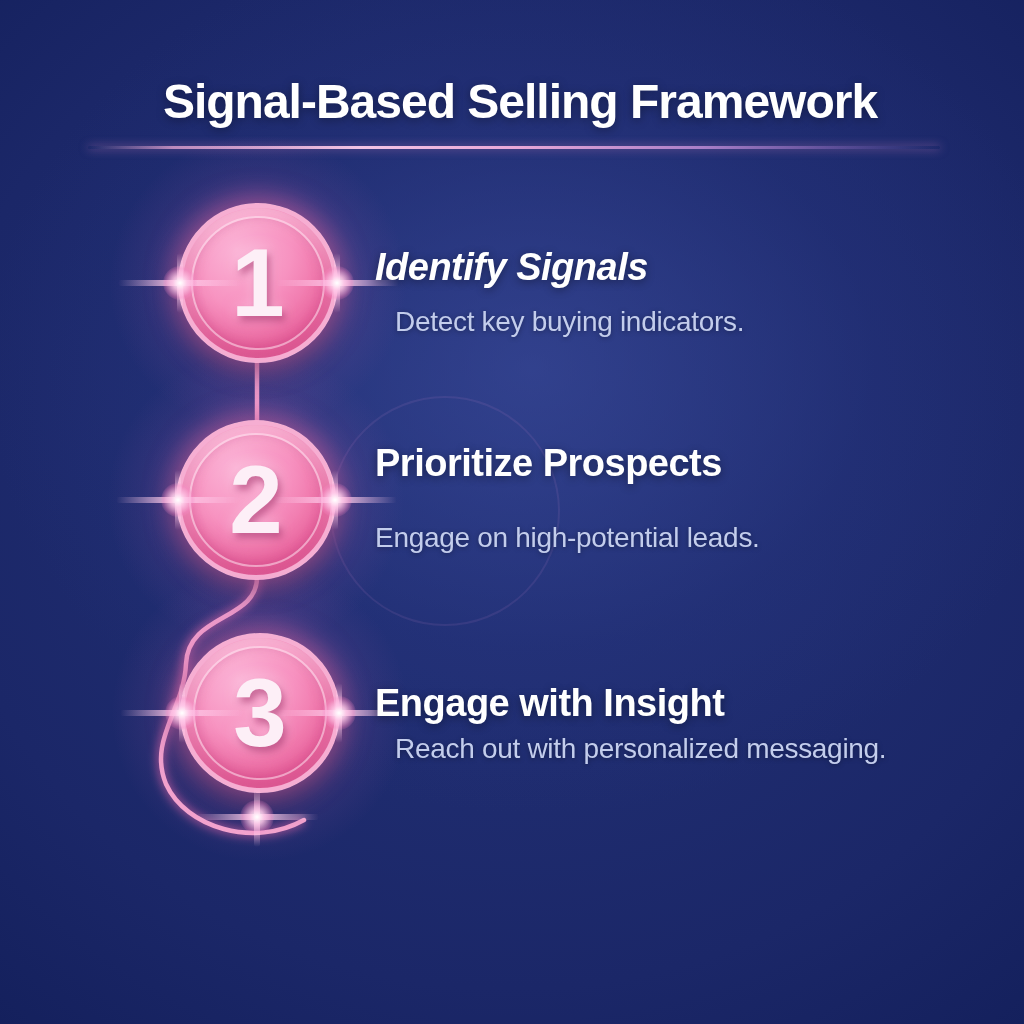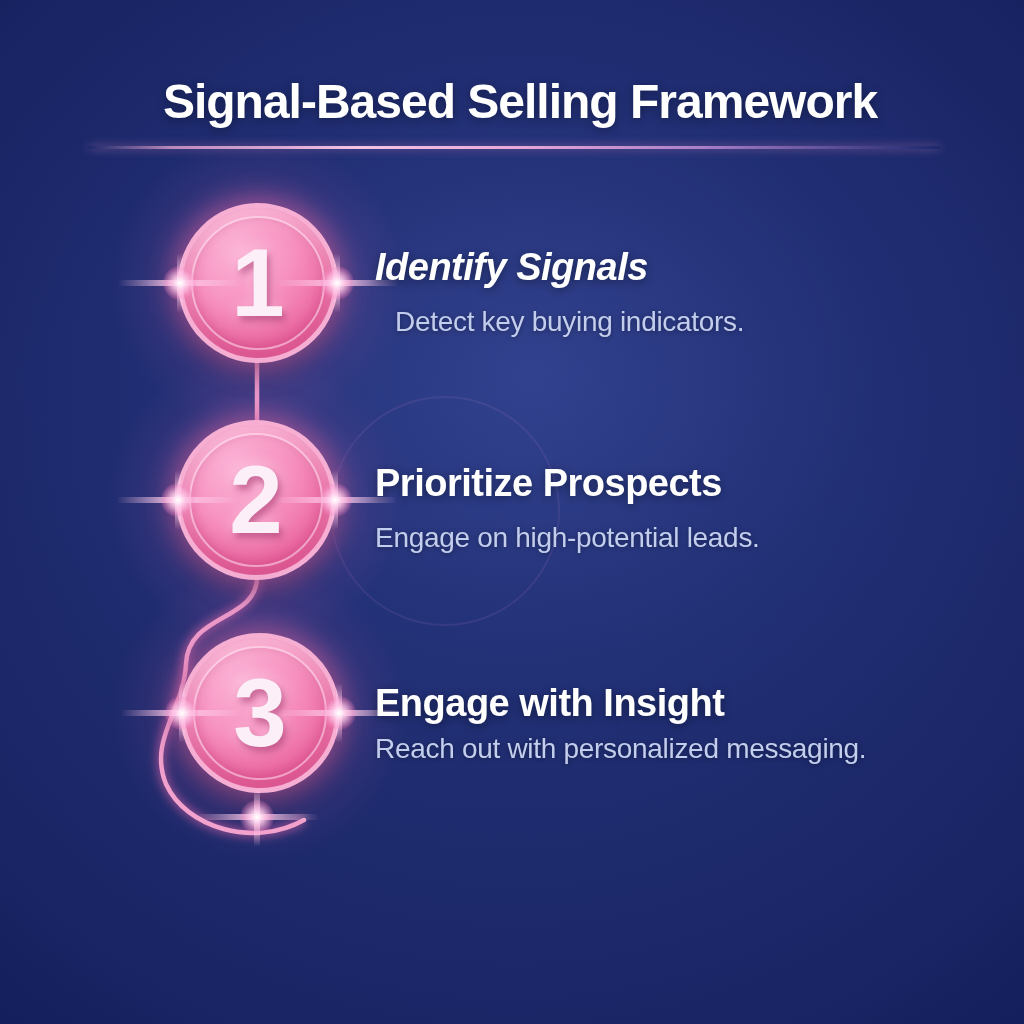--- a/index.html
+++ b/index.html
@@ -185,21 +185,21 @@
   <div class="flare" style="left:178px; top:500px;">
       <span class="h"></span>
       <span class="v"></span>
       <span class="core"></span>
     </div>
   <div class="flare" style="left:335px; top:500px;">
       <span class="h"></span>
       <span class="v"></span>
       <span class="core"></span>
     </div>
-  <div class="step-title" style="top:462px;">Prioritize Prospects</div>
+  <div class="step-title" style="top:442px;">Prioritize Prospects</div>
   <div class="step-subtitle" style="top:522px;">Engage on high-potential leads.</div>
 
   <div class="halo" style="left:110px; top:563px;"></div>
   <div class="step-circle" style="left:180px; top:633px;">
     <span class="step-number">3</span>
   </div>
   <div class="flare" style="left:182px; top:713px;">
       <span class="h"></span>
       <span class="v"></span>
       <span class="core"></span>
@@ -208,15 +208,15 @@
       <span class="h"></span>
       <span class="v"></span>
       <span class="core"></span>
     </div>
   <div class="flare" style="left:257px; top:817px;">
       <span class="h"></span>
       <span class="v"></span>
       <span class="core"></span>
     </div>
   <div class="step-title" style="top:682px;">Engage with Insight</div>
-  <div class="step-subtitle" style="top:733px;">Reach out with personalized messaging.</div>
+  <div class="step-subtitle" style="top:733px;margin-left:20px;">Reach out with personalized messaging.</div>
 
 </div>
 
 </body></html>

